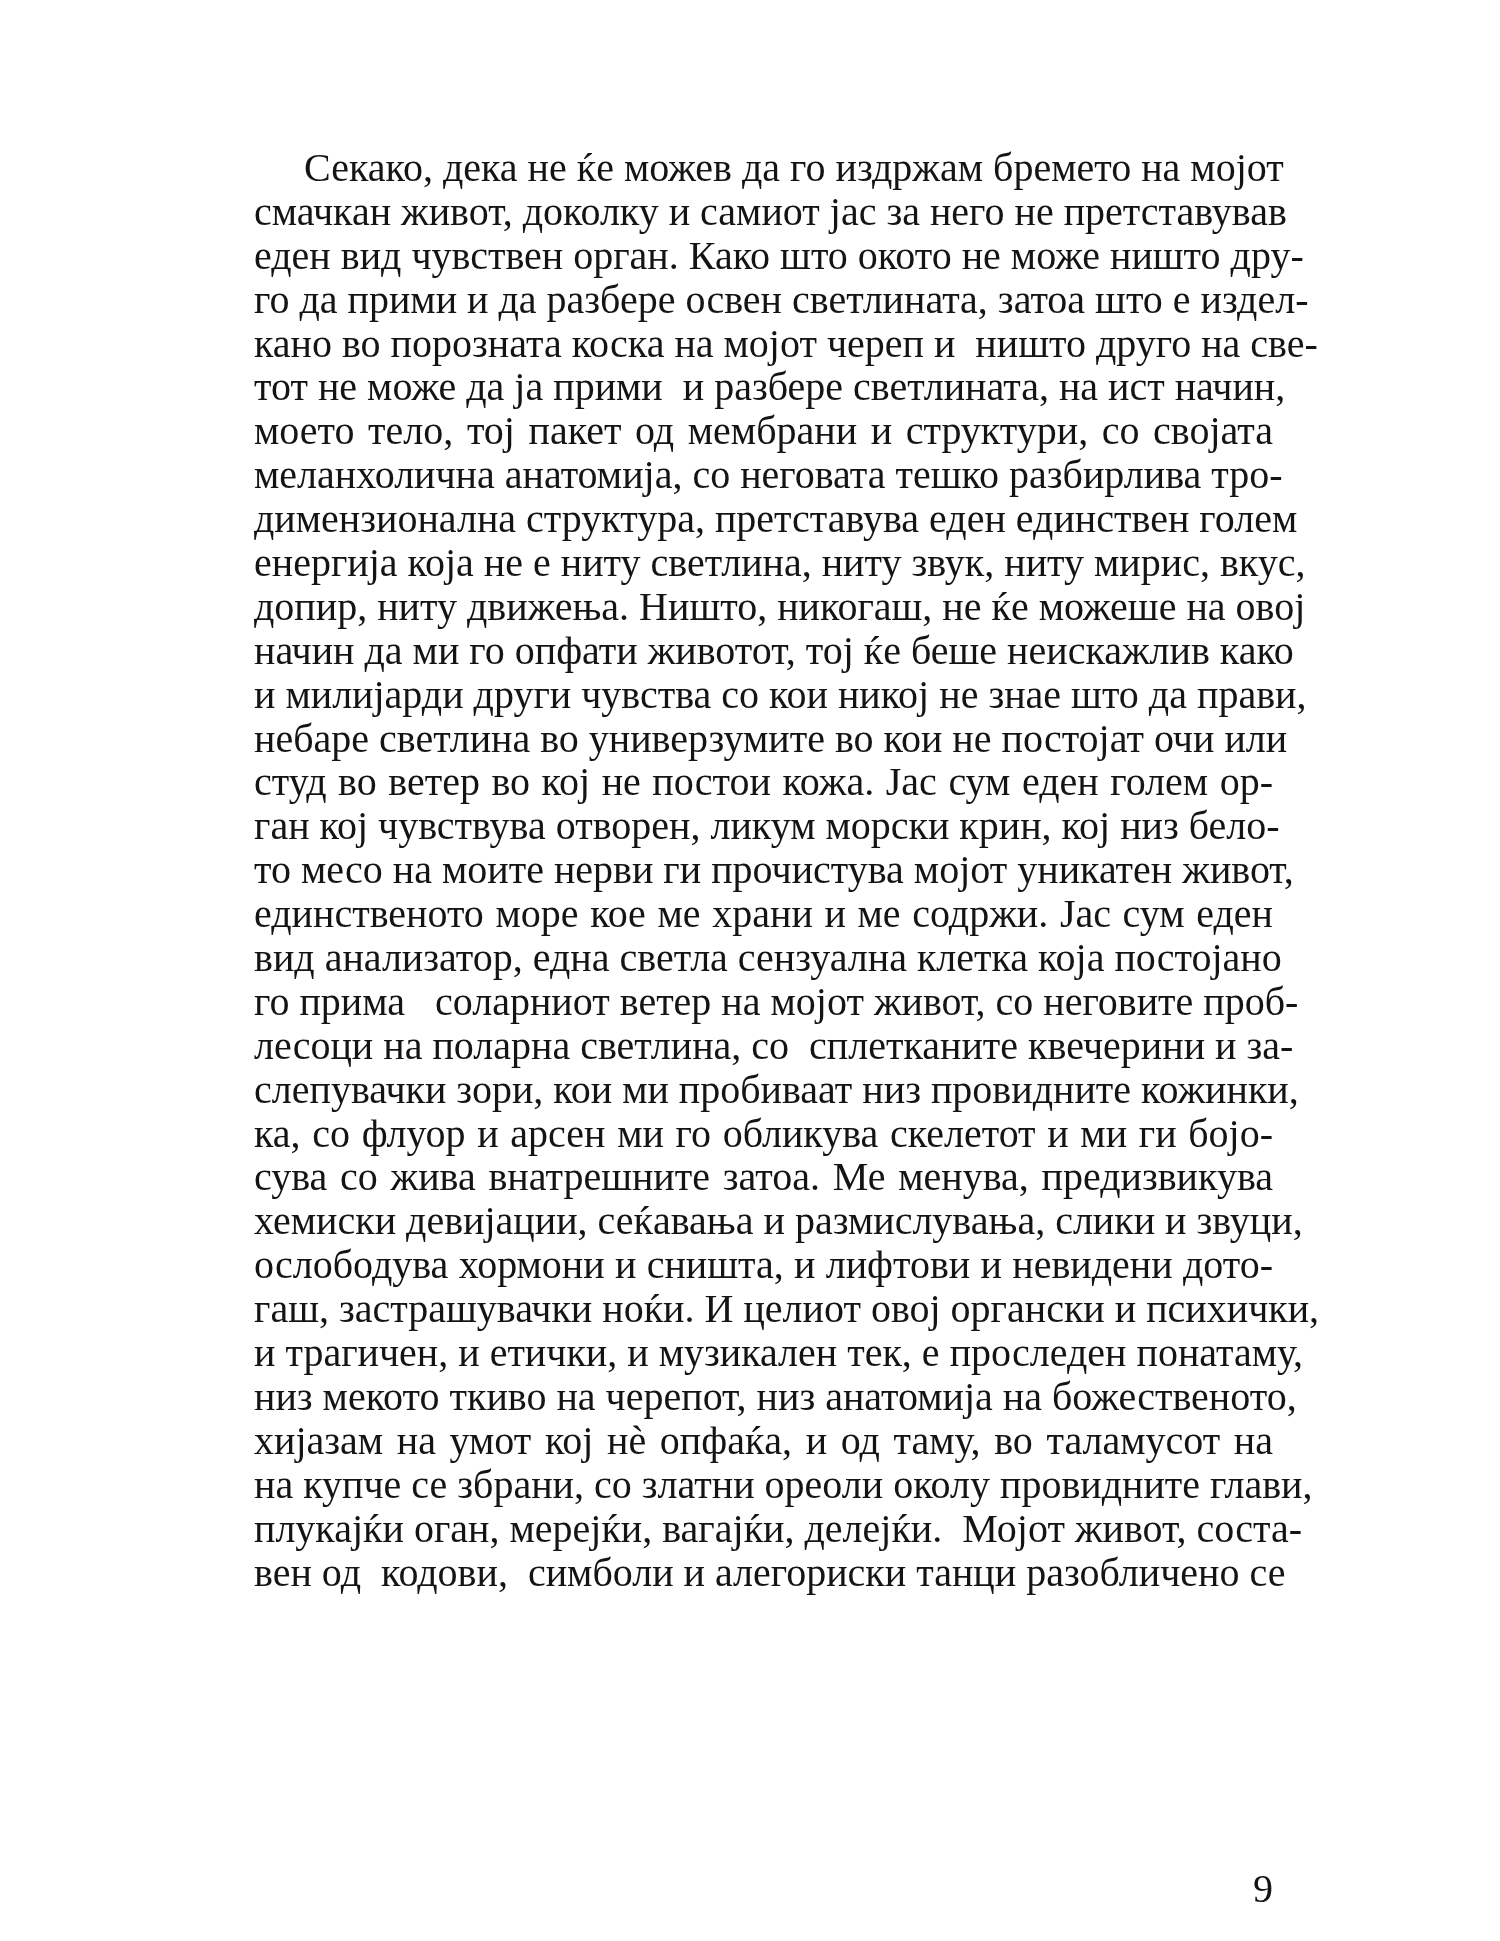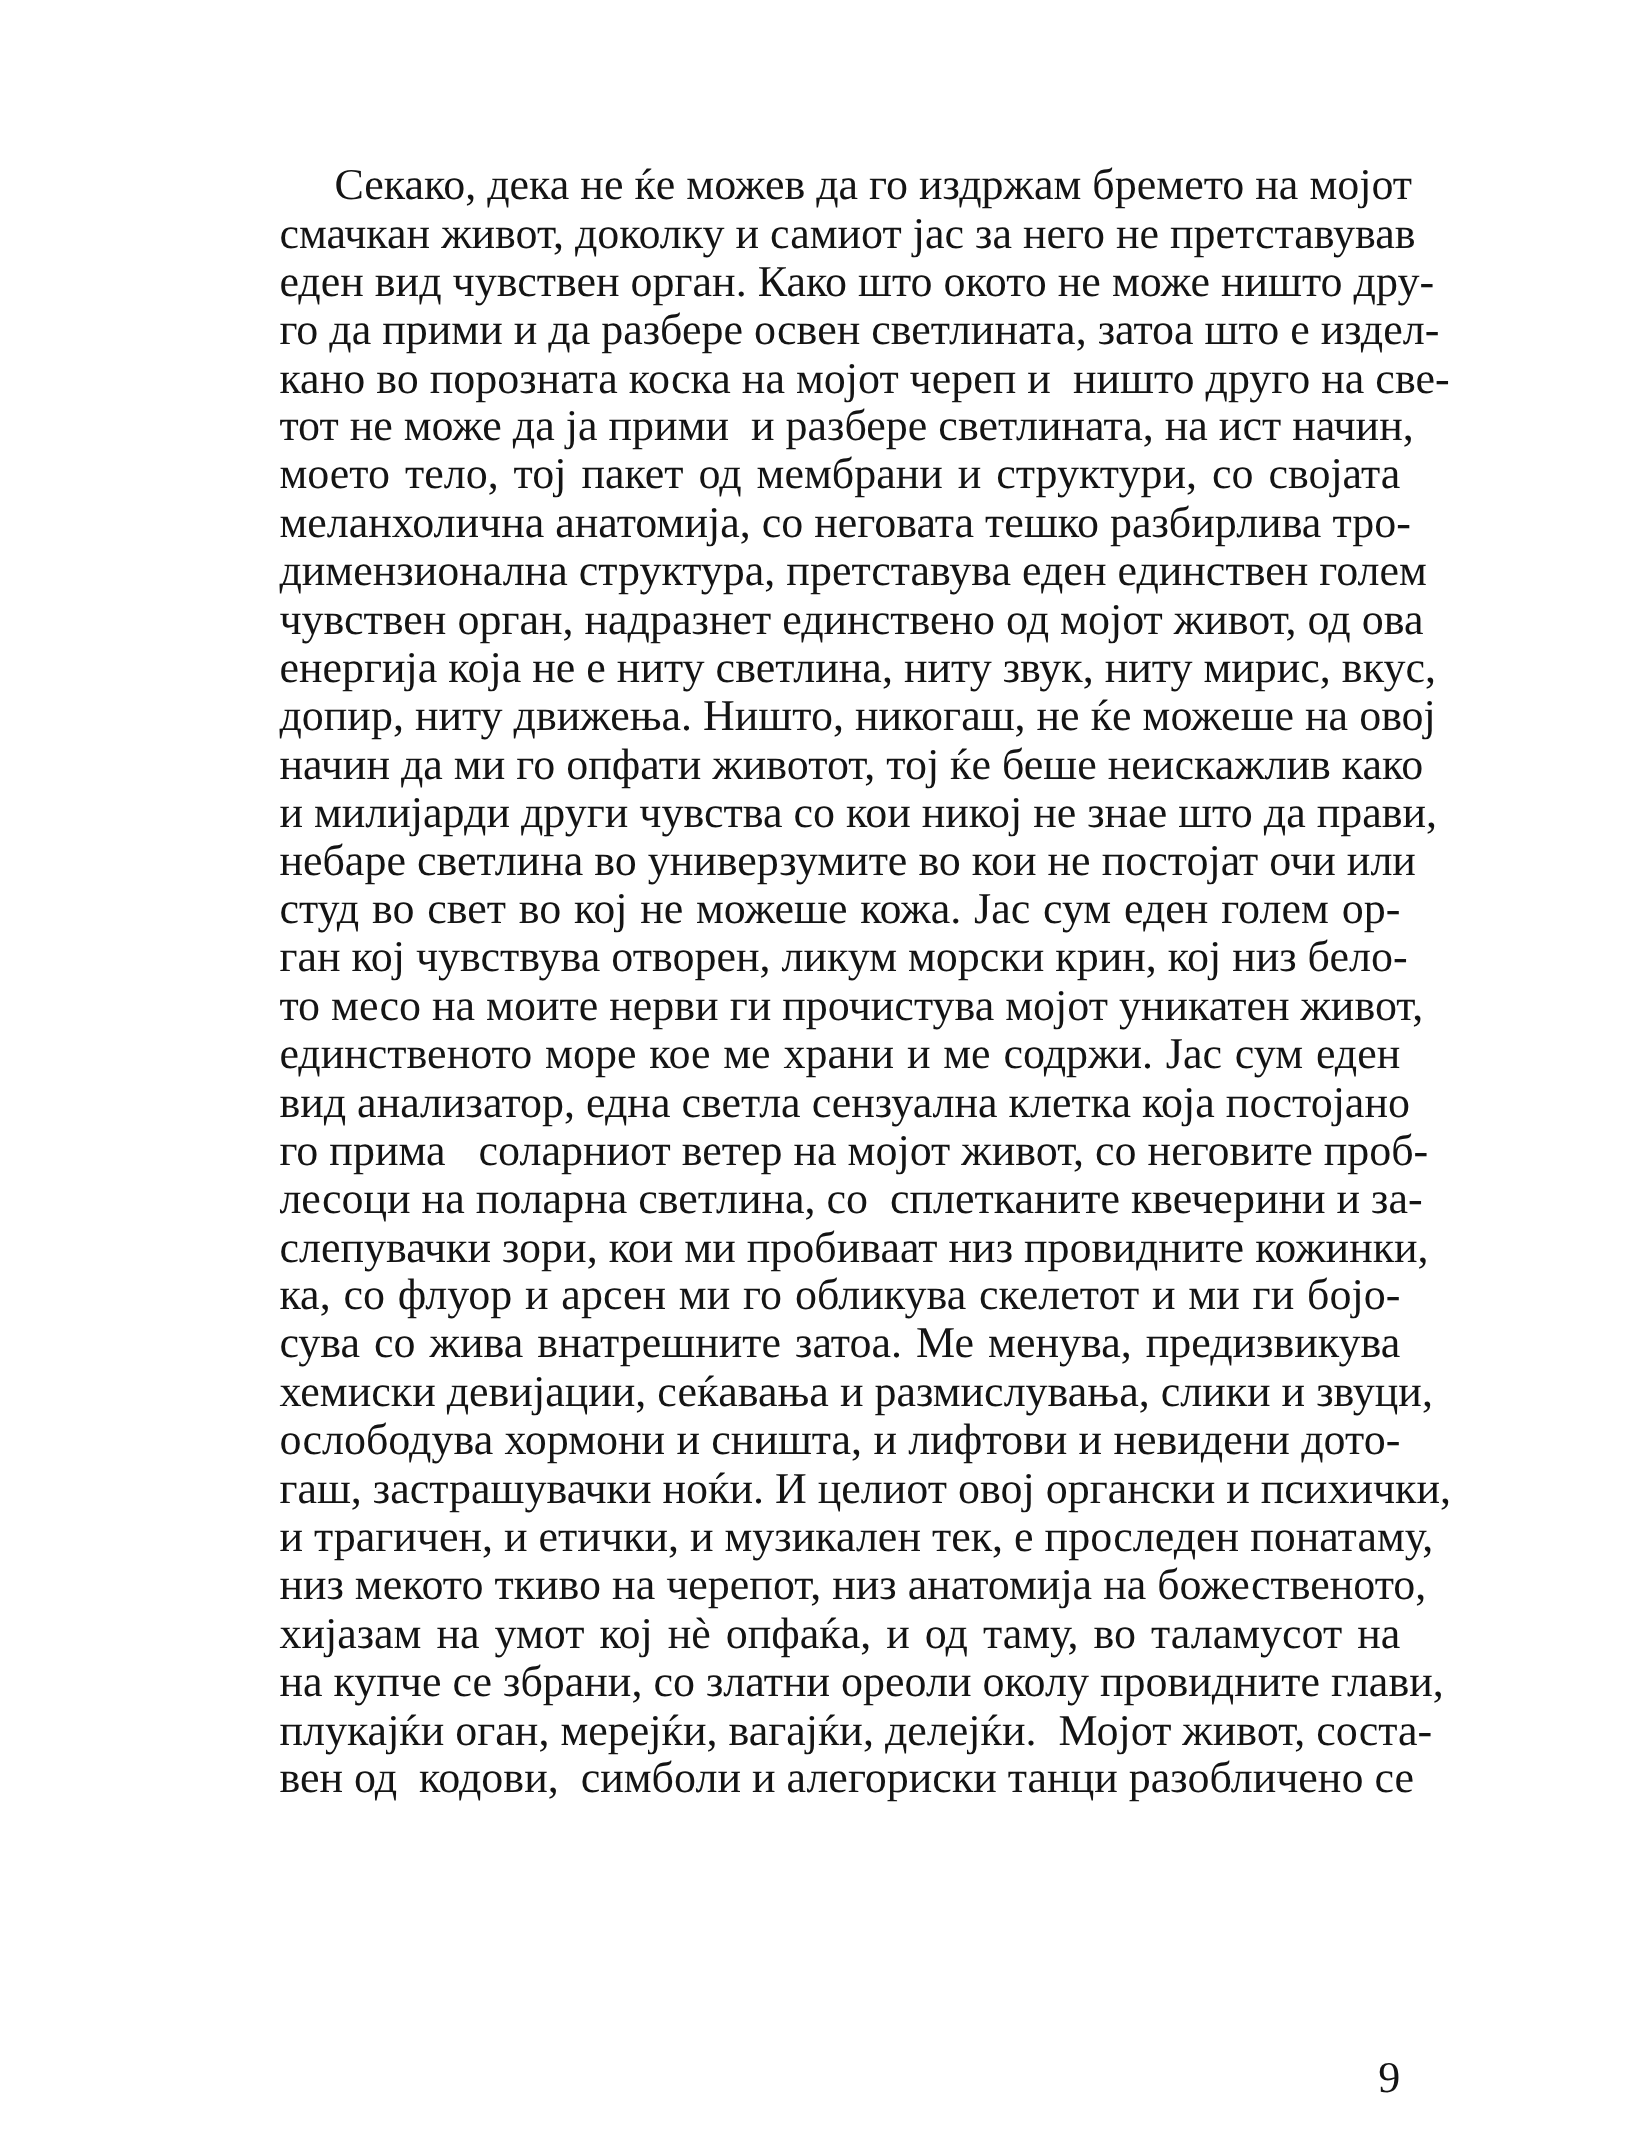--- a/index.html
+++ b/index.html
@@ -54,27 +54,26 @@
   <div class="text-block">
       <div class="line">Секако, дека не ќе можев да го издржам бремето на мојот</div>
       <div class="line">смачкан живот, доколку и самиот јас за него не претставував</div>
       <div class="line">еден вид чувствен орган. Како што окото не може ништо дру-</div>
       <div class="line">го да прими и да разбере освен светлината, затоа што е издел-</div>
       <div class="line">кано во порозната коска на мојот череп и&nbsp; ништо друго на све-</div>
       <div class="line">тот не може да ја прими&nbsp; и разбере светлината, на ист начин,</div>
       <div class="line">моето тело, тој пакет од мембрани и структури, со својата</div>
       <div class="line">меланхолична анатомија, со неговата тешко разбирлива тро-</div>
       <div class="line">димензионална структура, претставува еден единствен голем</div>
-      <div class="line">чувствен орган, надразнет единствено од мојот живот, од ова</div>
       <div class="line">енергија која не е ниту светлина, ниту звук, ниту мирис, вкус,</div>
       <div class="line">допир, ниту движења. Ништо, никогаш, не ќе можеше на овој</div>
       <div class="line">начин да ми го опфати животот, тој ќе беше неискажлив како</div>
       <div class="line">и милијарди други чувства со кои никој не знае што да прави,</div>
       <div class="line">небаре светлина во универзумите во кои не постојат очи или</div>
-      <div class="line">студ во свет во кој не можеше кожа. Јас сум еден голем ор-</div>
+      <div class="line">студ во ветер во кој не постои кожа. Јас сум еден голем ор-</div>
       <div class="line">ган кој чувствува отворен, ликум морски крин, кој низ бело-</div>
       <div class="line">то месо на моите нерви ги прочистува мојот уникатен живот,</div>
       <div class="line">единственото море кое ме храни и ме содржи. Јас сум еден</div>
       <div class="line">вид анализатор, една светла сензуална клетка која постојано</div>
       <div class="line">го прима&nbsp;&nbsp; соларниот ветер на мојот живот, со неговите проб-</div>
       <div class="line">лесоци на поларна светлина, со&nbsp; сплетканите квечерини и за-</div>
       <div class="line">слепувачки зори, кои ми пробиваат низ провидните кожинки,</div>
       <div class="line">ка, со флуор и арсен ми го обликува скелетот и ми ги бојо-</div>
       <div class="line">сува со жива внатрешните затоа. Ме менува, предизвикува</div>
       <div class="line">хемиски девијации, сеќавања и размислувања, слики и звуци,</div>

